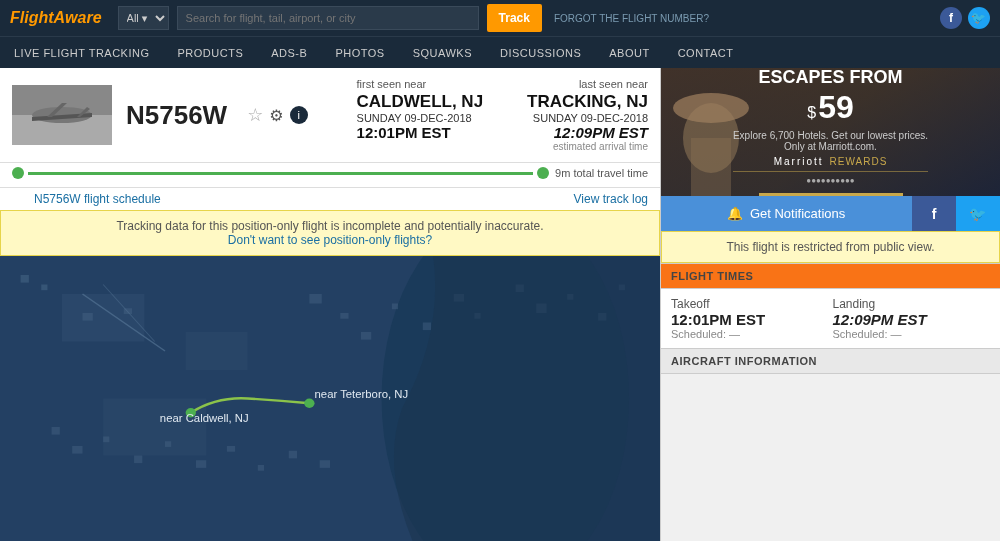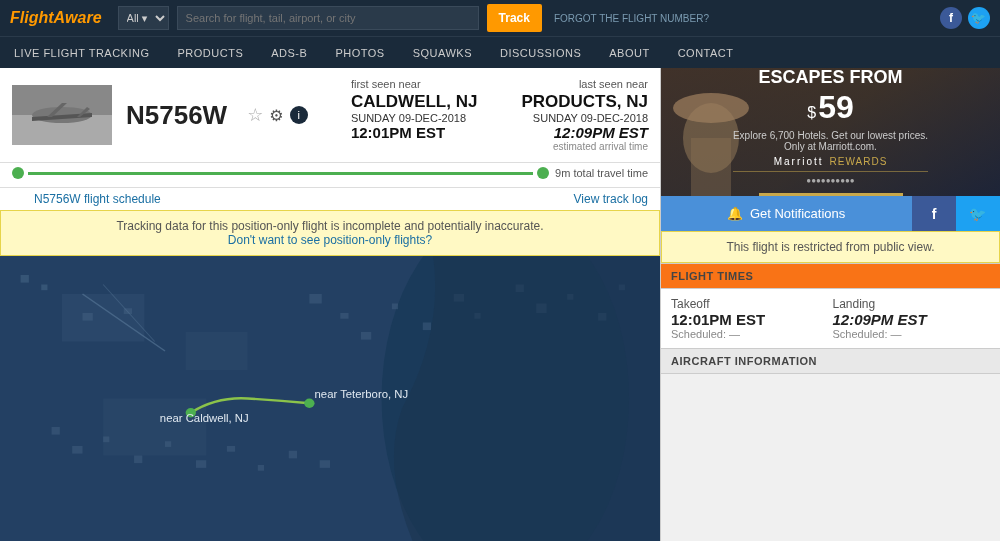--- a/index.html
+++ b/index.html
@@ -399,21 +399,21 @@
       </div>
       <div class="flight-route">
         <div class="route-block">
           <div class="route-label">first seen near</div>
           <div class="route-city">CALDWELL, NJ</div>
           <div class="route-date">SUNDAY 09-DEC-2018</div>
           <div class="route-time">12:01PM EST</div>
         </div>
         <div class="route-block right">
           <div class="route-label">last seen near</div>
-          <div class="route-city">PRODUCTS, NJ</div>
+          <div class="route-city">TRACKING, NJ</div>
           <div class="route-date">SUNDAY 09-DEC-2018</div>
           <div class="route-time" style="font-style:italic;">12:09PM EST</div>
           <div style="font-size:10px;color:#888;">estimated arrival time</div>
         </div>
       </div>
     </div>
 
     <div class="progress-section">
       <div class="progress-bar-wrap">
         <div class="dot dot-green"></div>

